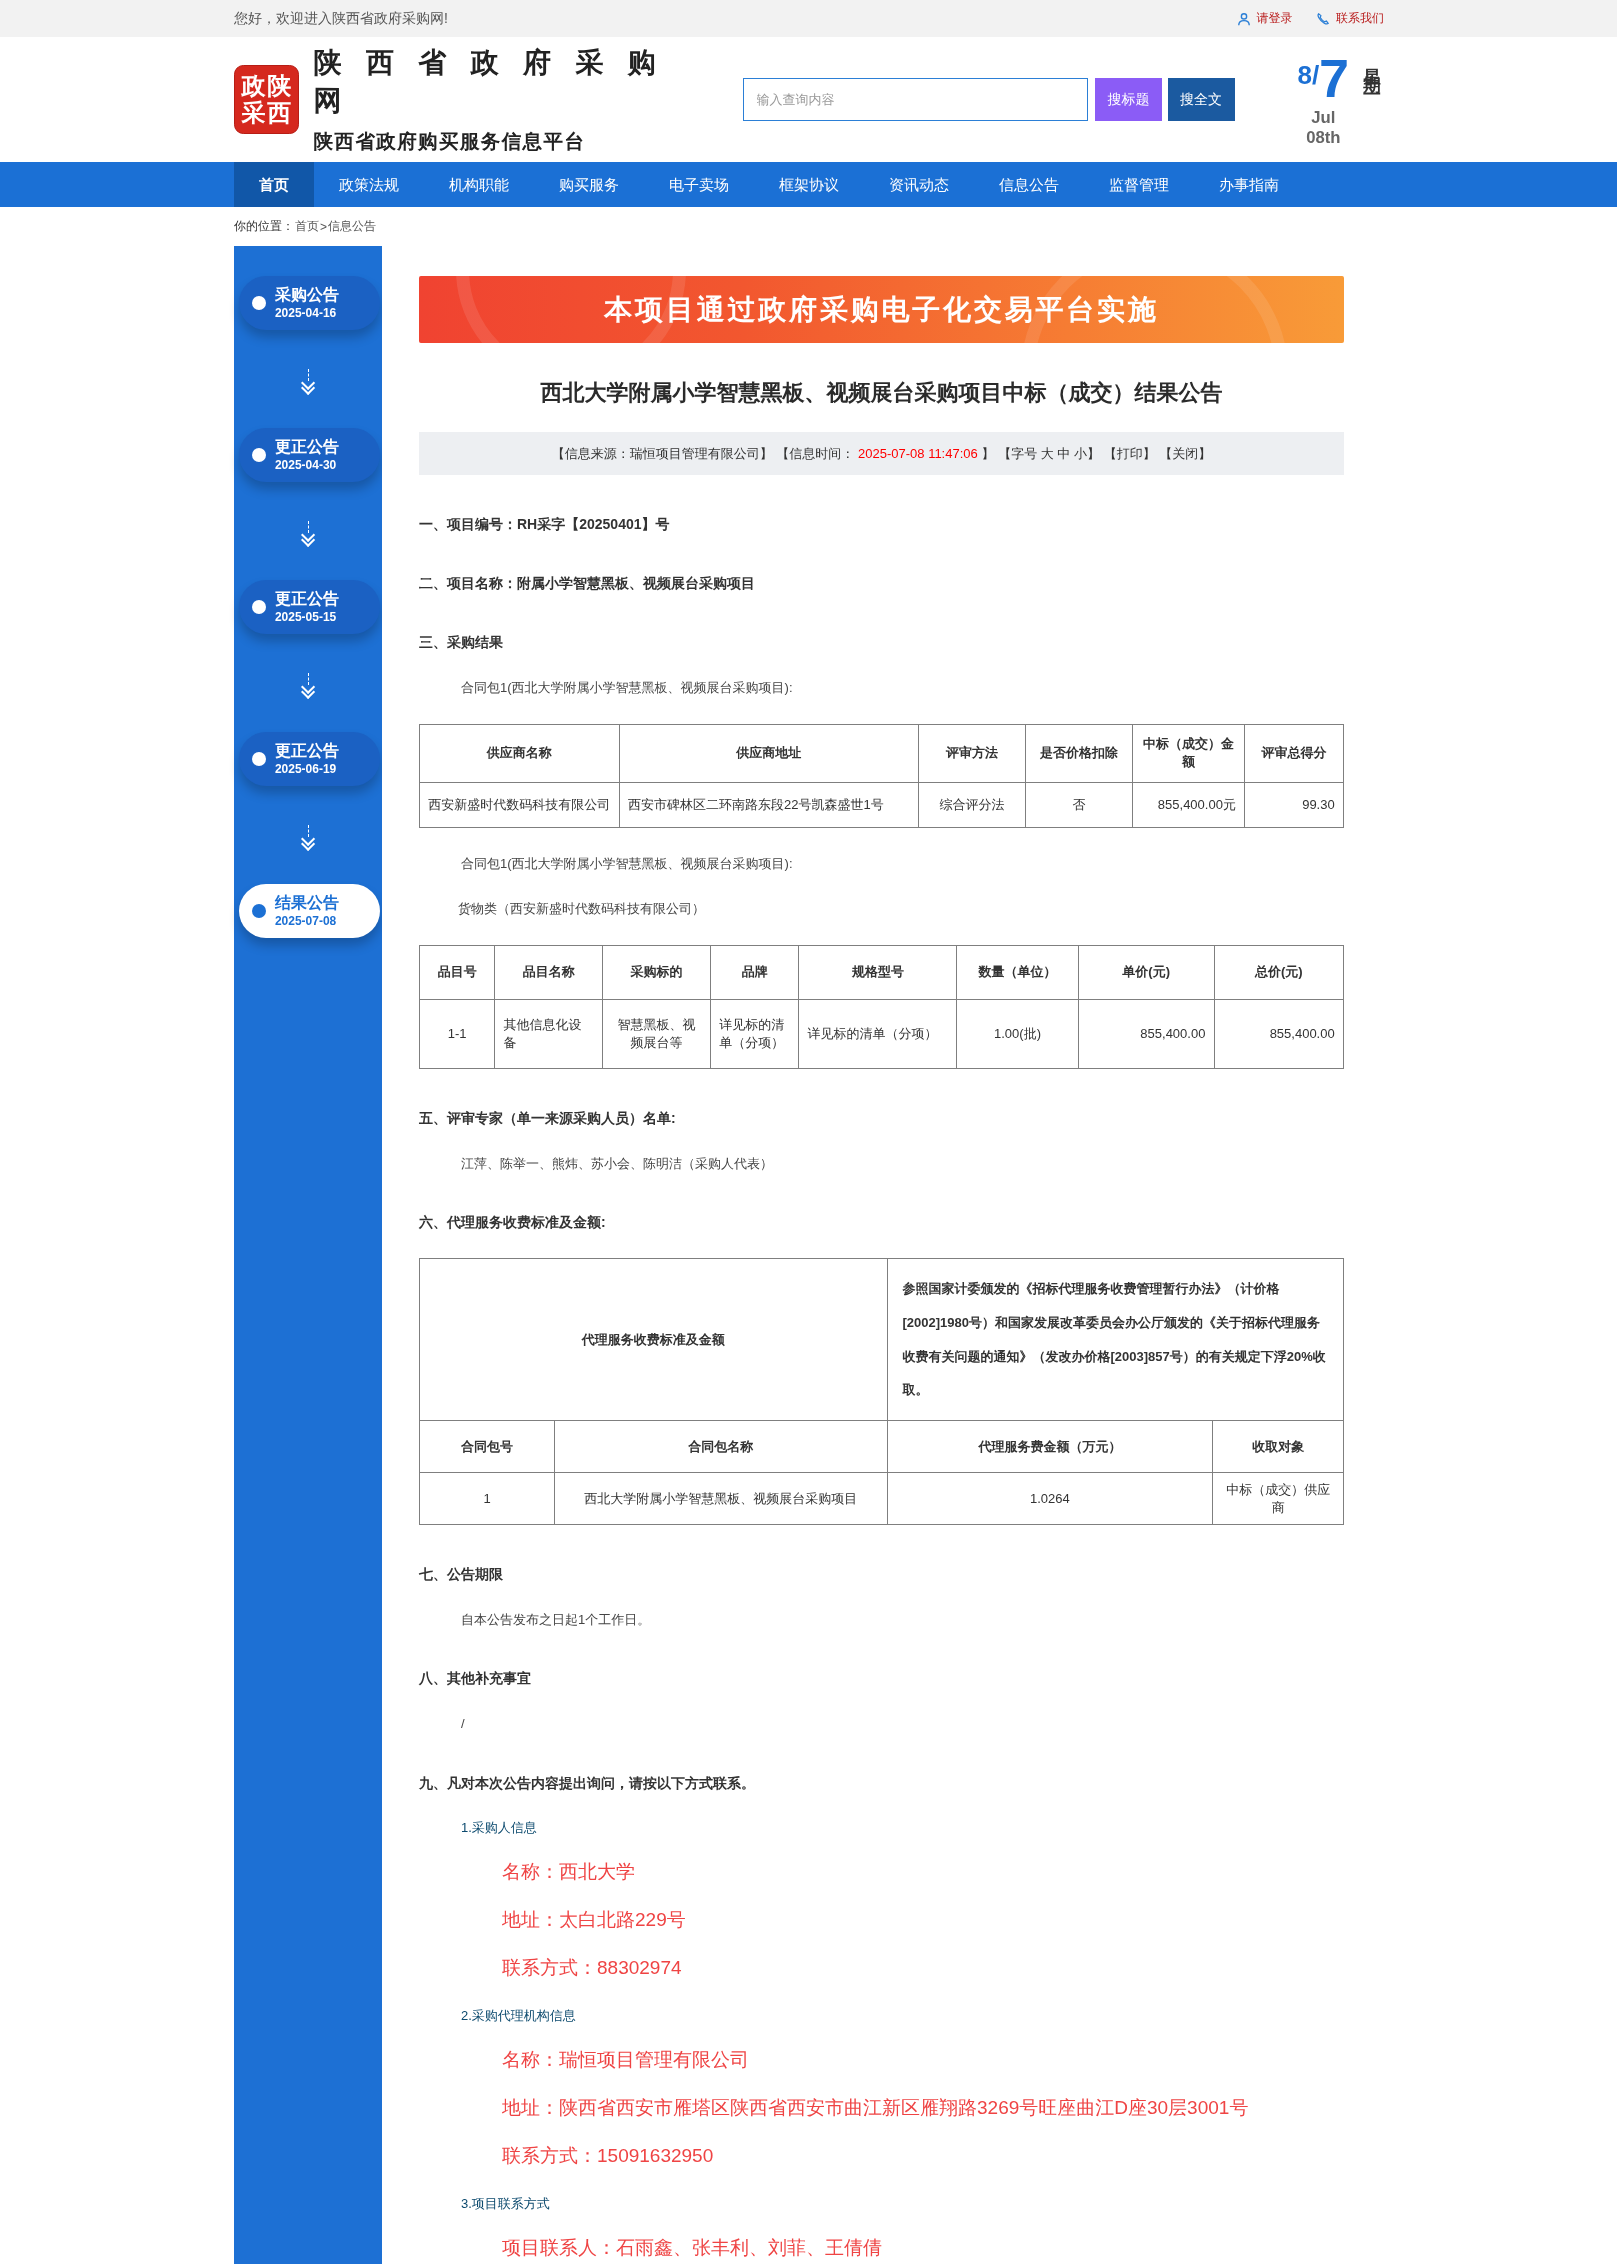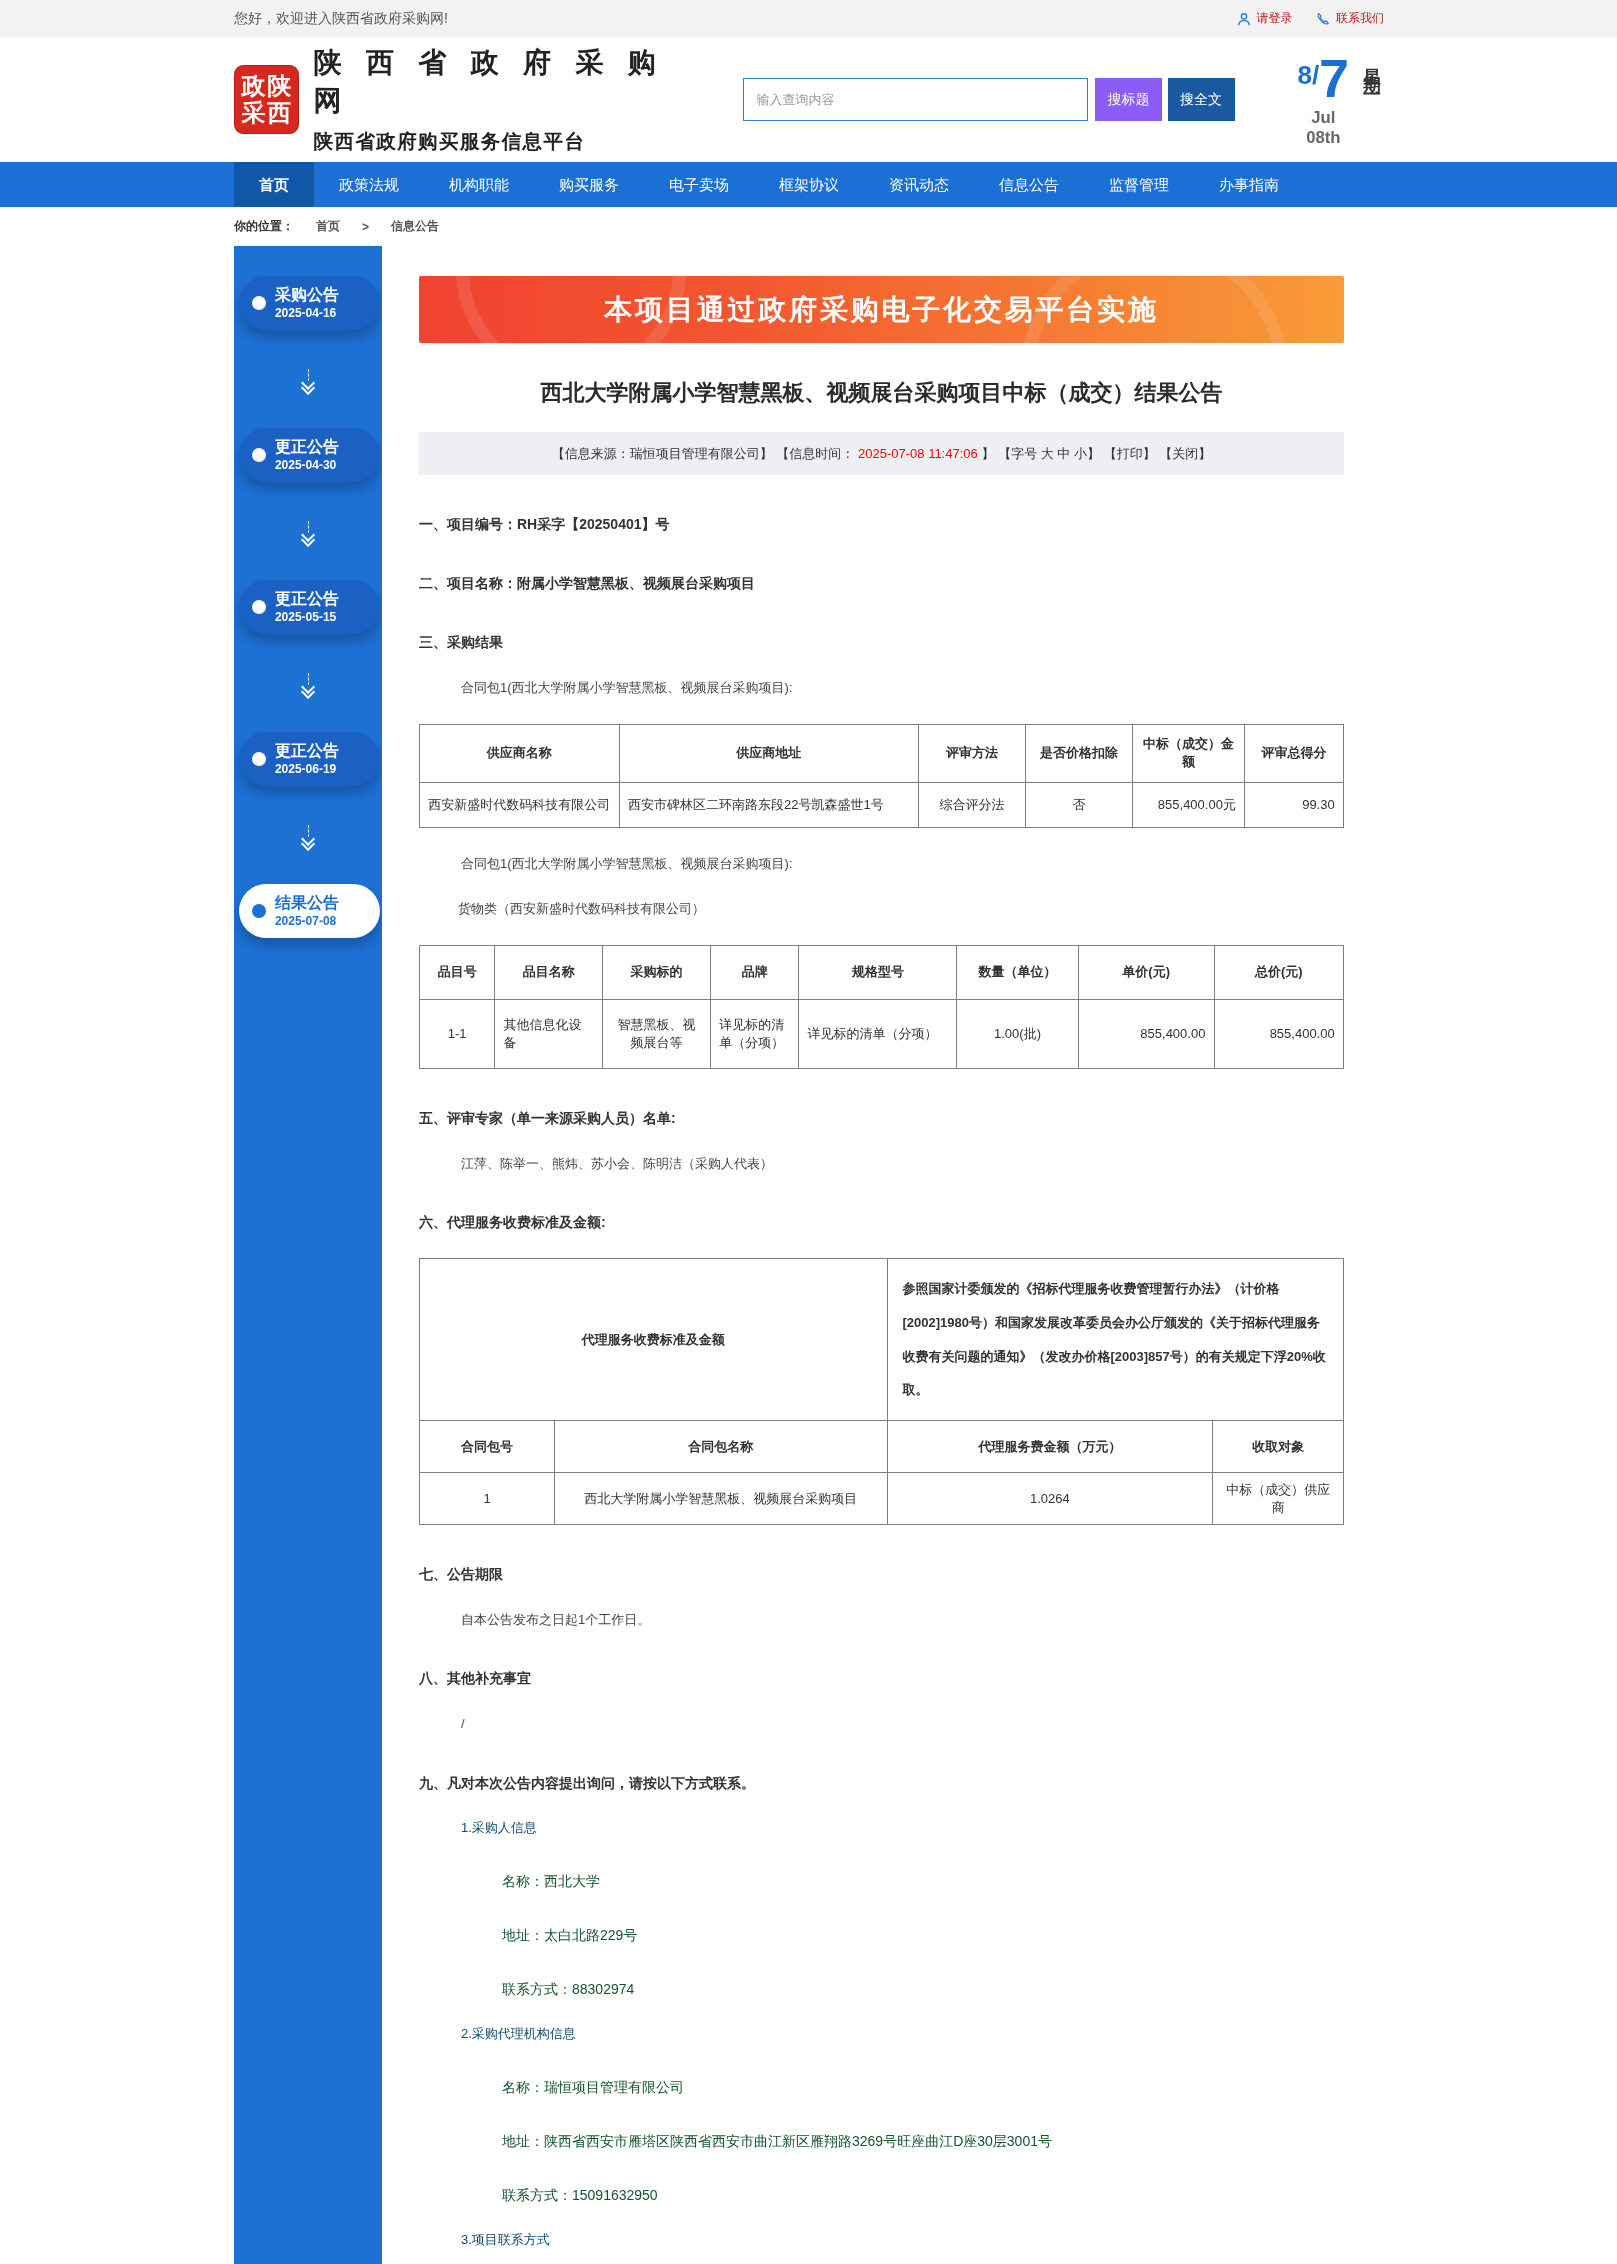--- a/index.html
+++ b/index.html
@@ -51,21 +51,21 @@
   .nav { background: #1b70d5; }
   .nav .container { display: flex; }
   .nav-item {
     height: 45px; line-height: 45px; padding: 0 25px; color: #fff; font-size: 15px;
     cursor: pointer; white-space: nowrap;
   }
   .nav-item.active { background: #1157a8; font-weight: bold; }
 
   
   .breadcrumb { height: 39px; }
-  .breadcrumb .container { height: 39px; display: flex; align-items: center; gap: 22px; font-size: 12px; font-weight: bold; }
+  .breadcrumb .container { height: 39px; display: flex; align-items: center; gap: 1px; font-size: 12px; }
   .bc-prefix { color: #333; }
   .bc-link { color: #555; cursor: pointer; }
   .bc-sep { color: #555; }
   .bc-cur { color: #555; cursor: pointer; }
 
   
   .main { display: flex; min-height: 1913px; }
   .sidebar { width: 148px; background: #1d70d4; padding-top: 30px; flex-shrink: 0; }
   .tl-pill {
     width: 141px; height: 54px; margin-left: 4.6px; border-radius: 28px;
@@ -118,21 +118,21 @@
   .t1 td { height: 45px; }
   .al { text-align: left; } .ac { text-align: center; } .ar { text-align: right; }
   .t2 th { height: 54px; }
   .t2 td { height: 69px; }
   .t3 .fee-note { font-weight: bold; line-height: 2.6; text-align: left; padding: 13px 15px; }
   .t3 .fee-label { font-weight: bold; text-align: center; }
   .t3 th { height: 52px; }
   .t3 td.r { height: 48px; text-align: center; }
 
   .contact-group-title { margin-top: 26px; padding-left: 42px; font-size: 13px; color: #0c4a6e; }
-  .contact-line { margin-top: 36px; padding-left: 83px; font-size: 14px; color: #14532d; }
+  .contact-line { margin-top: 22px; padding-left: 83px; font-size: 19px; color: #ef4444; }
 </style>
 </head>
 <body>
 
 <div class="topbar">
   <div class="container">
     <span class="topbar-left">您好，欢迎进入陕西省政府采购网!</span>
     <div class="topbar-right">
       <span class="topbar-link">
         <svg width="14" height="14" viewBox="0 0 16 16">

